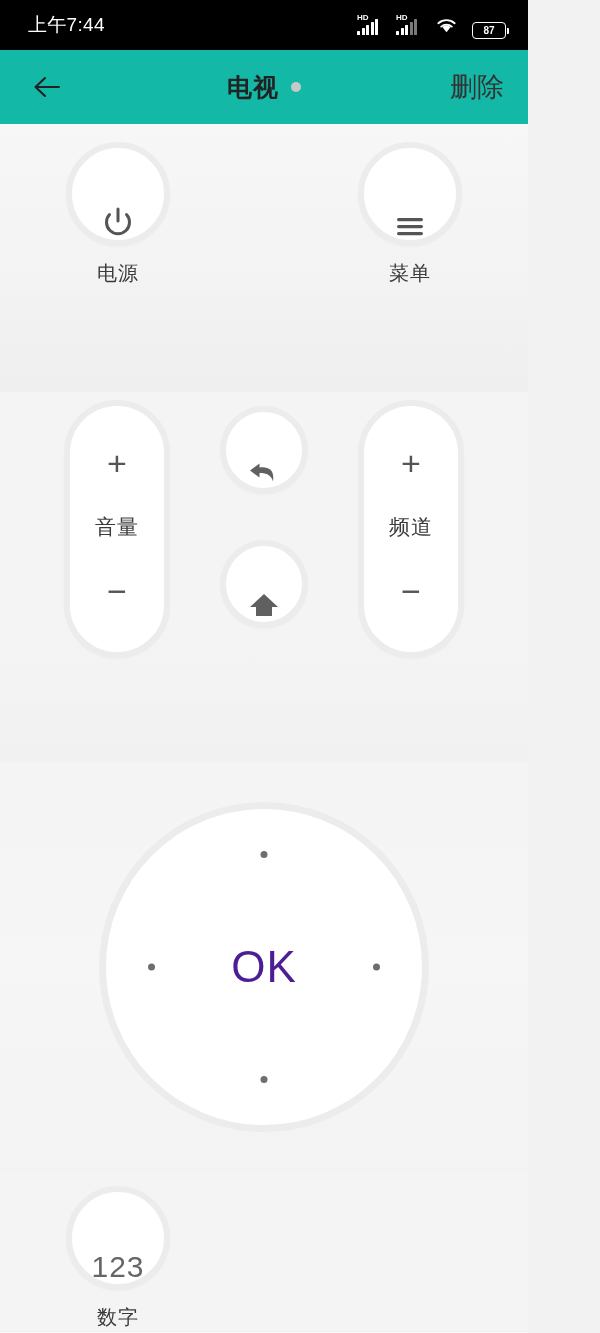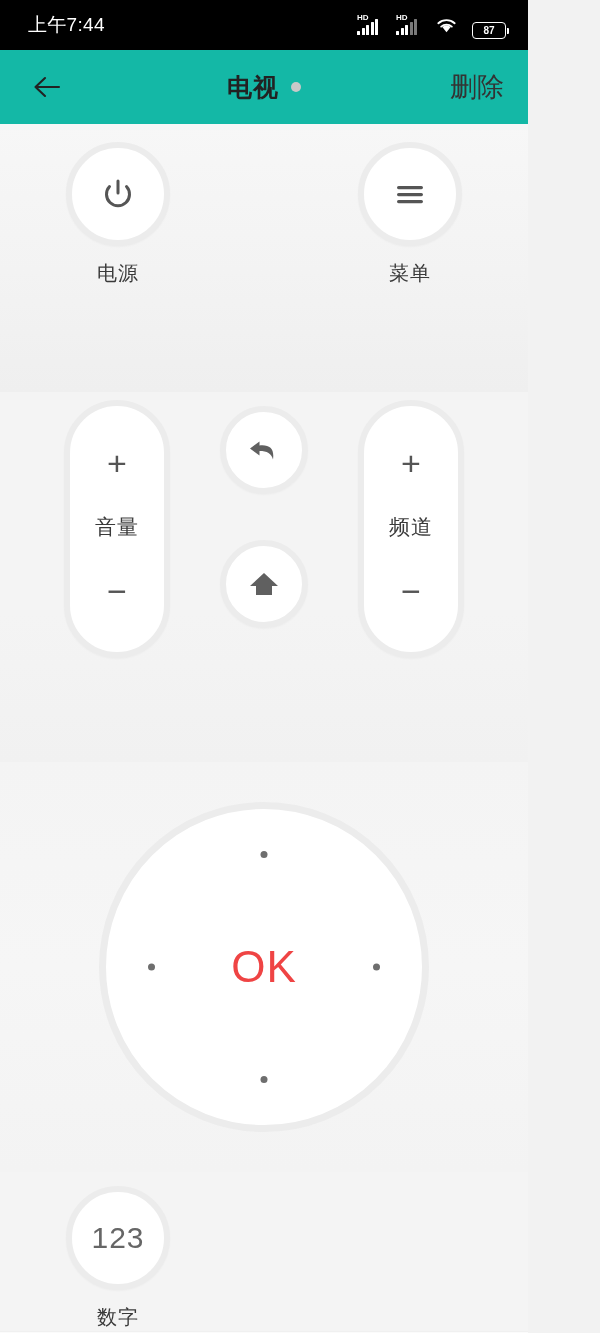--- a/index.html
+++ b/index.html
@@ -56,21 +56,21 @@
   .sec.s1 { flex:0 0 268px; }
   .sec.s2 { flex:0 0 370px; background:linear-gradient(180deg,#f4f4f4 0%,#f4f4f4 60%,#f1f1f1 100%); }
   .sec.s3 { flex:0 0 410px; background:linear-gradient(180deg,#f4f4f4 0%,#f6f6f6 50%,#f3f3f3 100%); }
   .sec.s4 { flex:1 1 auto; background:linear-gradient(180deg,#f4f4f4 0%,#f4f4f4 100%); }
 
   
   .key {
     background:#fff;
     border:6px solid #ececec;
     box-shadow:0 1px 2px rgba(0,0,0,0.03);
-    display:flex; align-items:center; justify-content:center;
+    display:flex; align-items:center; justify-content:flex-end;
     cursor:pointer; flex-direction:column;
   }
   .keylabel { font-size:20px; color:#3a3a3a; margin-top:14px; text-align:center; letter-spacing:1px; }
   .keycell { display:flex; flex-direction:column; align-items:center; }
 
   
   .row-top { display:flex; justify-content:space-between; padding:0 66px; padding-top:18px; }
   .circ-100 { width:104px; height:104px; border-radius:50%; }
 
   
@@ -230,21 +230,21 @@
       </div>
     </div>
 
     <div class="sec s3">
       <div class="dpad-wrap">
         <div class="dpad">
           <span class="dot up"></span>
           <span class="dot right"></span>
           <span class="dot down"></span>
           <span class="dot left"></span>
-          <span class="ok-text" id="ok-text" style="color: #ef4444;">OK</span>
+          <span class="ok-text" id="ok-text" style="color: #4c1d95;">OK</span>
         </div>
       </div>
     </div>
 
     <div class="sec s4">
       <div class="row-bot">
         <div class="keycell">
           <div class="key circ-100">
             <span class="num-text">123</span>
           </div>

